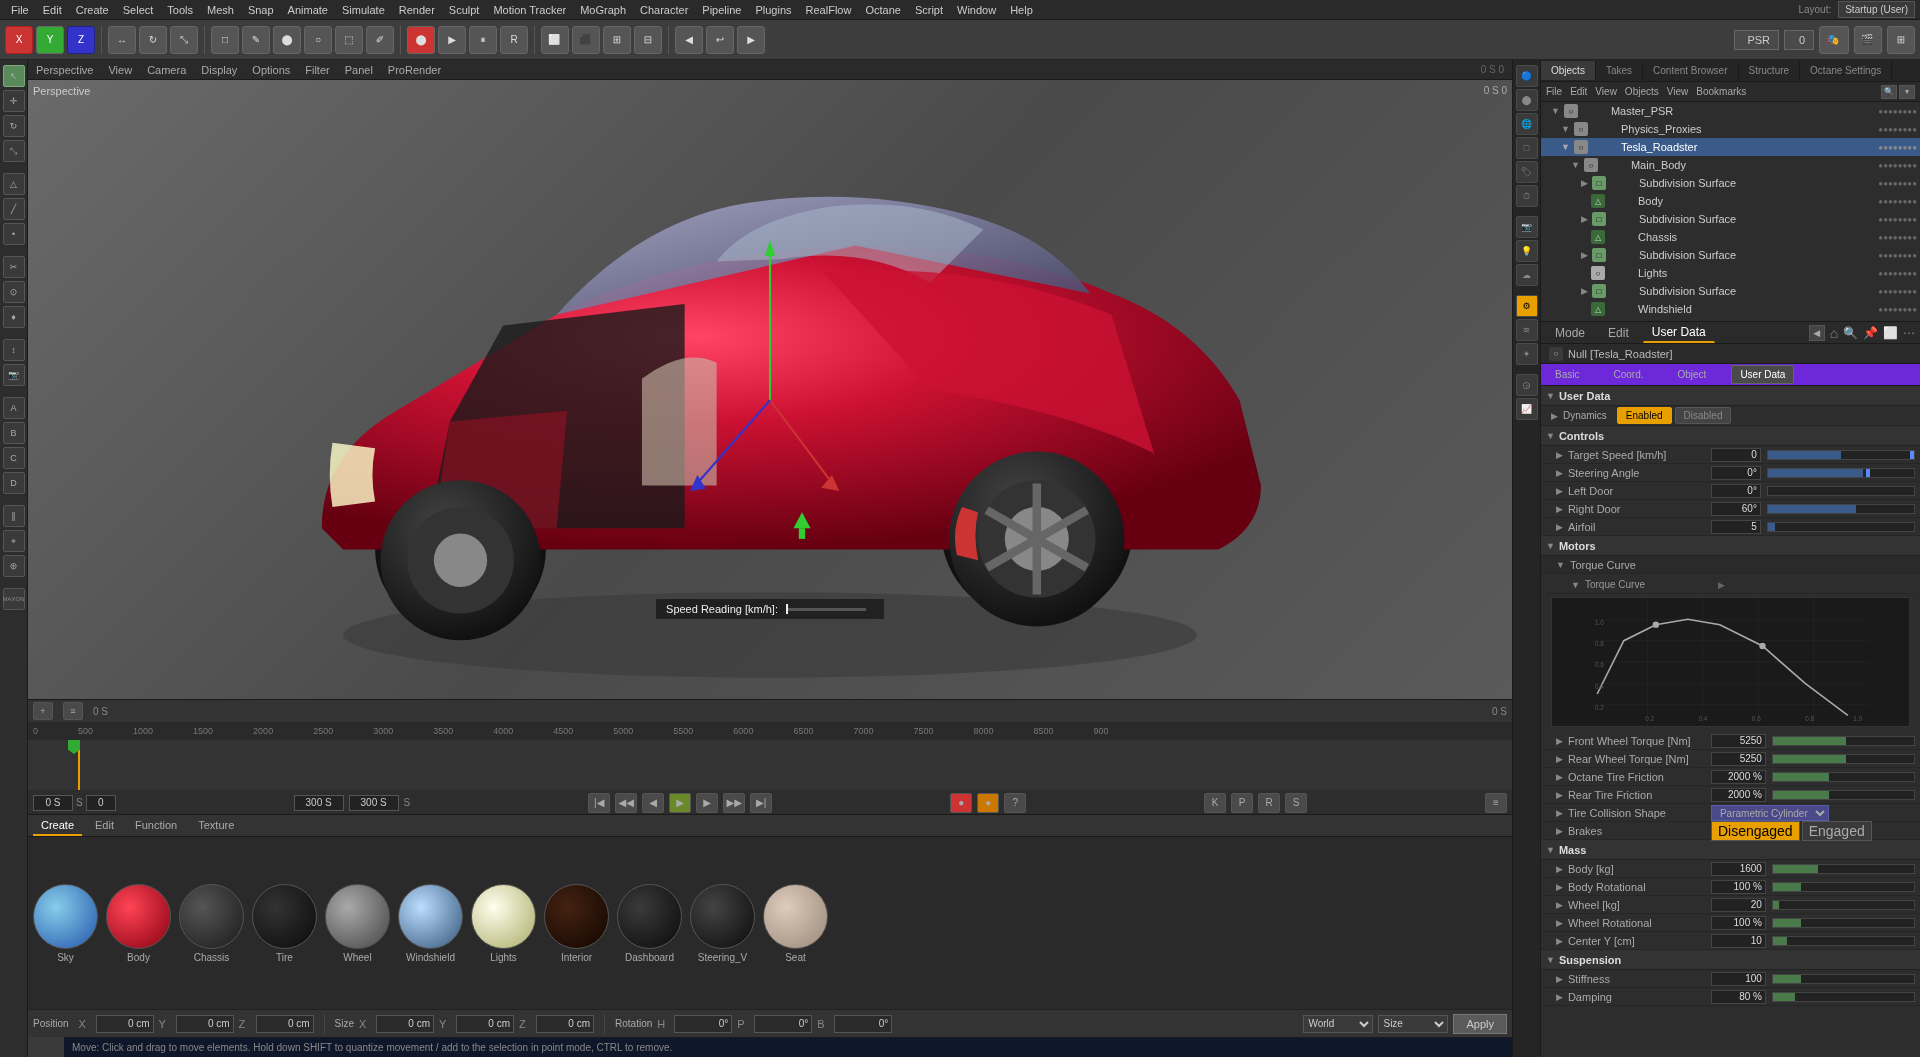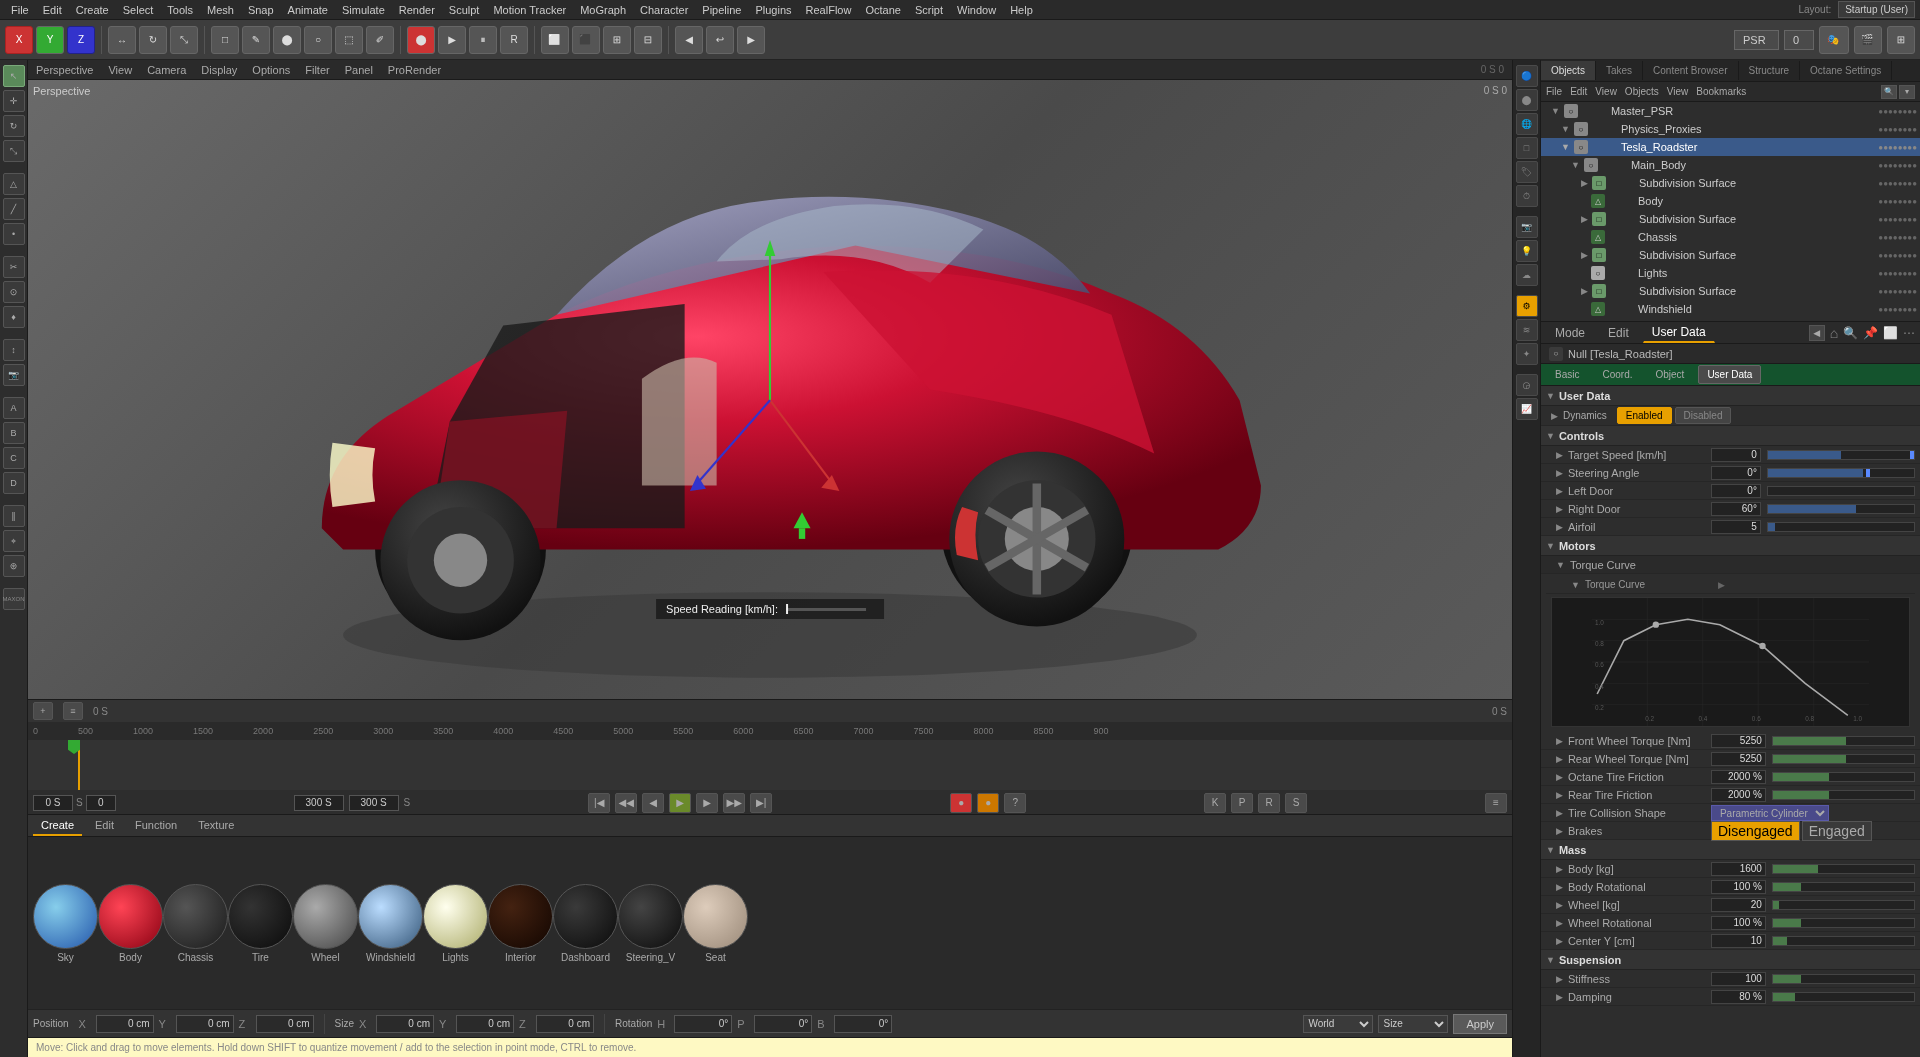--- a/index.html
+++ b/index.html
@@ -64,21 +64,21 @@
       display: flex;
       align-items: center;
       gap: 5px;
     }
     .psr-box {
       background: #4a4a4a;
       border: 1px solid #666;
       padding: 3px 8px;
       font-size: 11px;
       color: #ccc;
-      text-align: left;
+      text-align: right;
       min-width: 45px;
     }
 
     
     #main-layout {
       display: flex;
       width: 100%;
       height: calc(1057px - 60px);
     }
 
@@ -253,20 +253,21 @@
       color: #aaa;
       cursor: pointer;
       border-bottom: 2px solid transparent;
     }
     .cb-tab.active { color: #fff; border-bottom-color: #e8a000; }
     #cb-content {
       flex: 1;
       display: flex;
       align-items: center;
       padding: 5px;
+      gap: 8px;
       overflow: hidden;
     }
     .material-thumb {
       display: flex;
       flex-direction: column;
       align-items: center;
       gap: 3px;
       cursor: pointer;
     }
     .material-sphere {
@@ -318,27 +319,28 @@
       background: #5a5a5a;
       border: 1px solid #777;
       color: #ccc;
       padding: 3px 12px;
       font-size: 11px;
       cursor: pointer;
       height: 20px;
     }
     #status-bar {
       height: 20px;
-      background: #fef9c3;
+      background: #0f172a;
       display: flex;
       align-items: center;
       padding: 0 8px;
       font-size: 10px;
       color: #888;
       border-top: 1px solid #1a1a1a;
+      margin-left: 36px;
     }
 
     
     #right-panel {
       width: 380px;
       background: #2d2d2d;
       display: flex;
       flex-direction: column;
       border-left: 1px solid #1a1a1a;
     }
@@ -1192,21 +1194,21 @@
         <div style="font-size:12px; color:#888; cursor:pointer;">📌</div>
         <div style="font-size:12px; color:#888; cursor:pointer;">⬜</div>
         <div style="font-size:12px; color:#888; cursor:pointer;">⋯</div>
       </div>
 
       <div id="prop-title">
         <span style="background:#3a3a3a; width:14px; height:14px; border-radius:2px; display:inline-flex; align-items:center; justify-content:center; font-size:8px; margin-right:5px;">○</span>
         <span>Null [Tesla_Roadster]</span>
       </div>
 
-      <div style="height:22px; background:#14532d; display:flex; align-items:center; padding:0 5px; gap:5px; border-bottom:1px solid #1a1a1a;">
+      <div style="height:22px; background:#6d28d9; display:flex; align-items:center; padding:0 5px; gap:16px; border-bottom:1px solid #1a1a1a;">
         <div class="prop-tab">Basic</div>
         <div class="prop-tab">Coord.</div>
         <div class="prop-tab">Object</div>
         <div class="prop-tab active">User Data</div>
       </div>
 
       <div class="prop-section-header">
         <span class="section-arrow">▼</span>
         <span class="section-label">User Data</span>
       </div>

